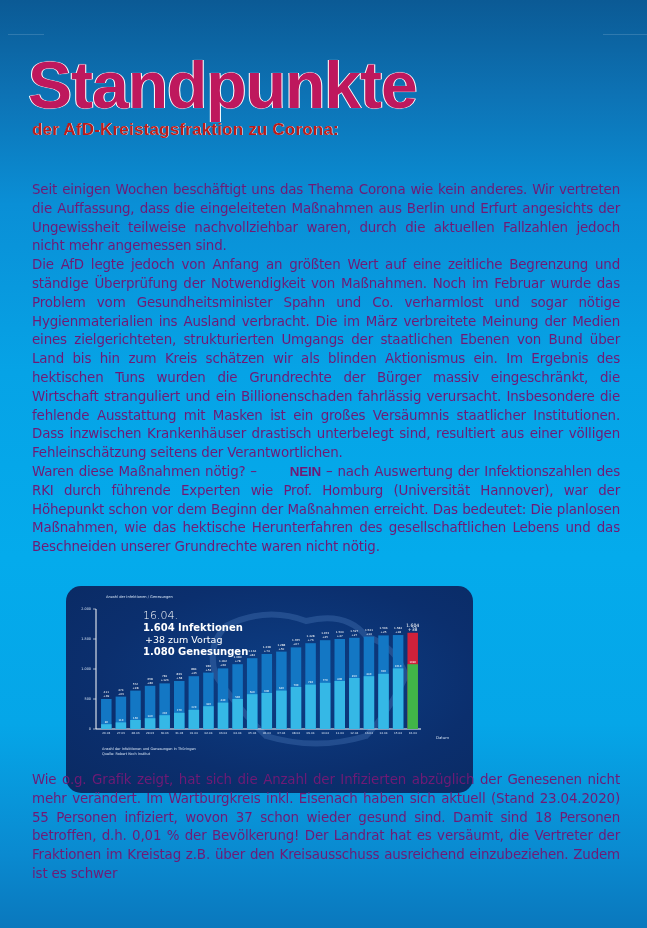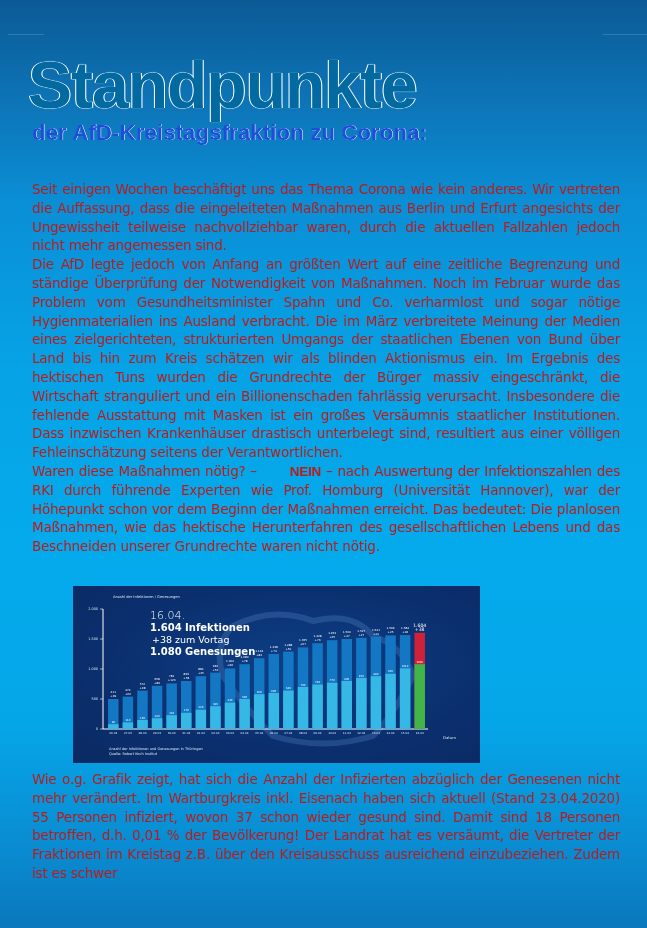--- a/index.html
+++ b/index.html
@@ -6,41 +6,42 @@
   body {
     width:647px; height:928px; overflow:hidden; position:relative;
     background: linear-gradient(180deg, #0b5a95 0%, #0d72b4 10%, #0a8fd6 22%, #06a3e6 40%, #04abec 60%, #05a6e8 78%, #0a8ad0 92%, #0a78bd 100%);
     font-family: "DejaVu Sans", sans-serif;
     color:#fff;
   }
   .top-rule { position:absolute; top:34px; height:1px; background:rgba(255,255,255,0.15); }
   .title {
     position:absolute; left:28px; top:52px;
     font-family:"Liberation Sans", sans-serif; font-weight:900;
-    font-size:66px; letter-spacing:-1px; line-height:1; color:#0369a1;
+    font-size:66px; letter-spacing:-1px; line-height:1; color:#be185d;
     text-shadow: 0 0 1px #fff, 1px 0 0 #fff, -1px 0 0 #fff;
   }
   .subtitle {
     position:absolute; left:32px; top:120px;
     font-family:"Liberation Sans", sans-serif; font-weight:900;
-    font-size:22px; color:#1d4ed8; letter-spacing:0.2px;
+    font-size:17px; color:#b91c1c; letter-spacing:0.2px;
     text-shadow: 0.5px 0 0 #fff;
   }
   .body-text {
     position:absolute; left:32px; width:588px;
     font-family:"DejaVu Sans", sans-serif; font-size:13.4px; line-height:18.8px;
-    text-align:justify; color:#b91c1c; letter-spacing:-0.15px;
+    text-align:justify; color:#701a75; letter-spacing:-0.15px;
   }
   .p1 { top:181px; }
   .p2 { top:771px; }
   .body-text p { margin:0; }
   .nein { font-family:"Liberation Sans", sans-serif; font-weight:900;margin-left:28px; }
   .chart {
-    position:absolute; left:73px; top:586px; width:407px; height:177px;
+    position:absolute; left:66px; top:586px; width:407px; height:207px;
     background: radial-gradient(ellipse at 55% 45%, #0d3f86 0%, #0b2f6e 60%, #0a2a63 100%);
+    border-radius: 15px;
   }
   .chart svg { position:absolute; left:0; top:0; }
 </style>
 </head>
 <body>
 
 <div class="top-rule" style="left:8px;width:36px;"></div>
 <div class="top-rule" style="left:603px;width:44px;"></div>
 
 <h1 class="title" style="margin:0;">Standpunkte</h1>

